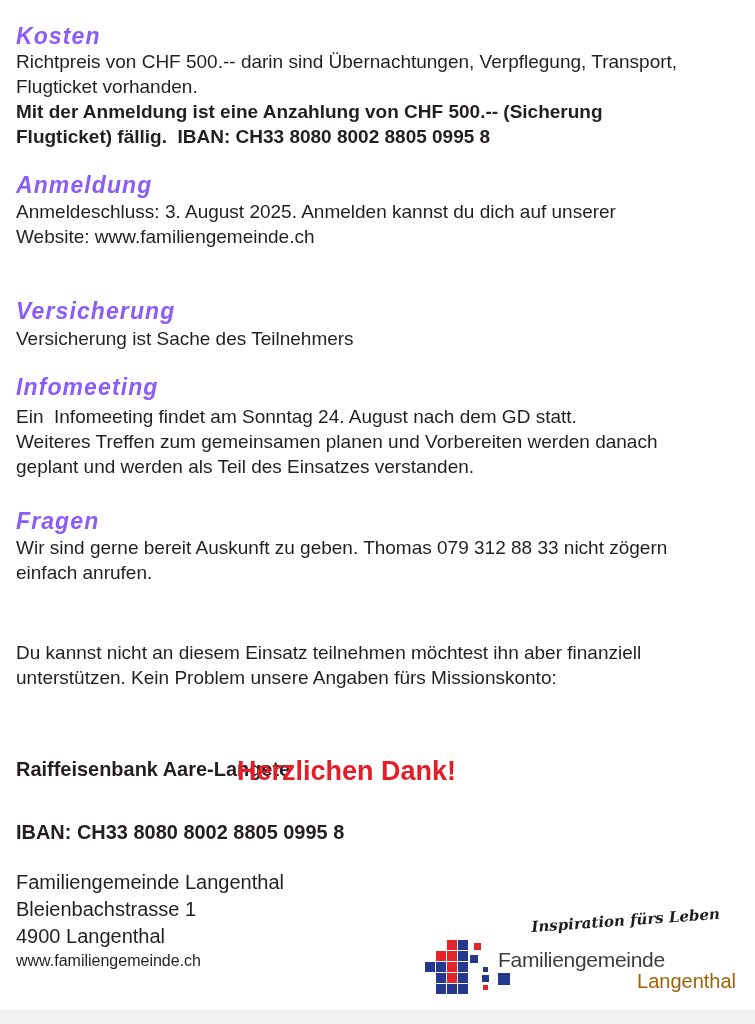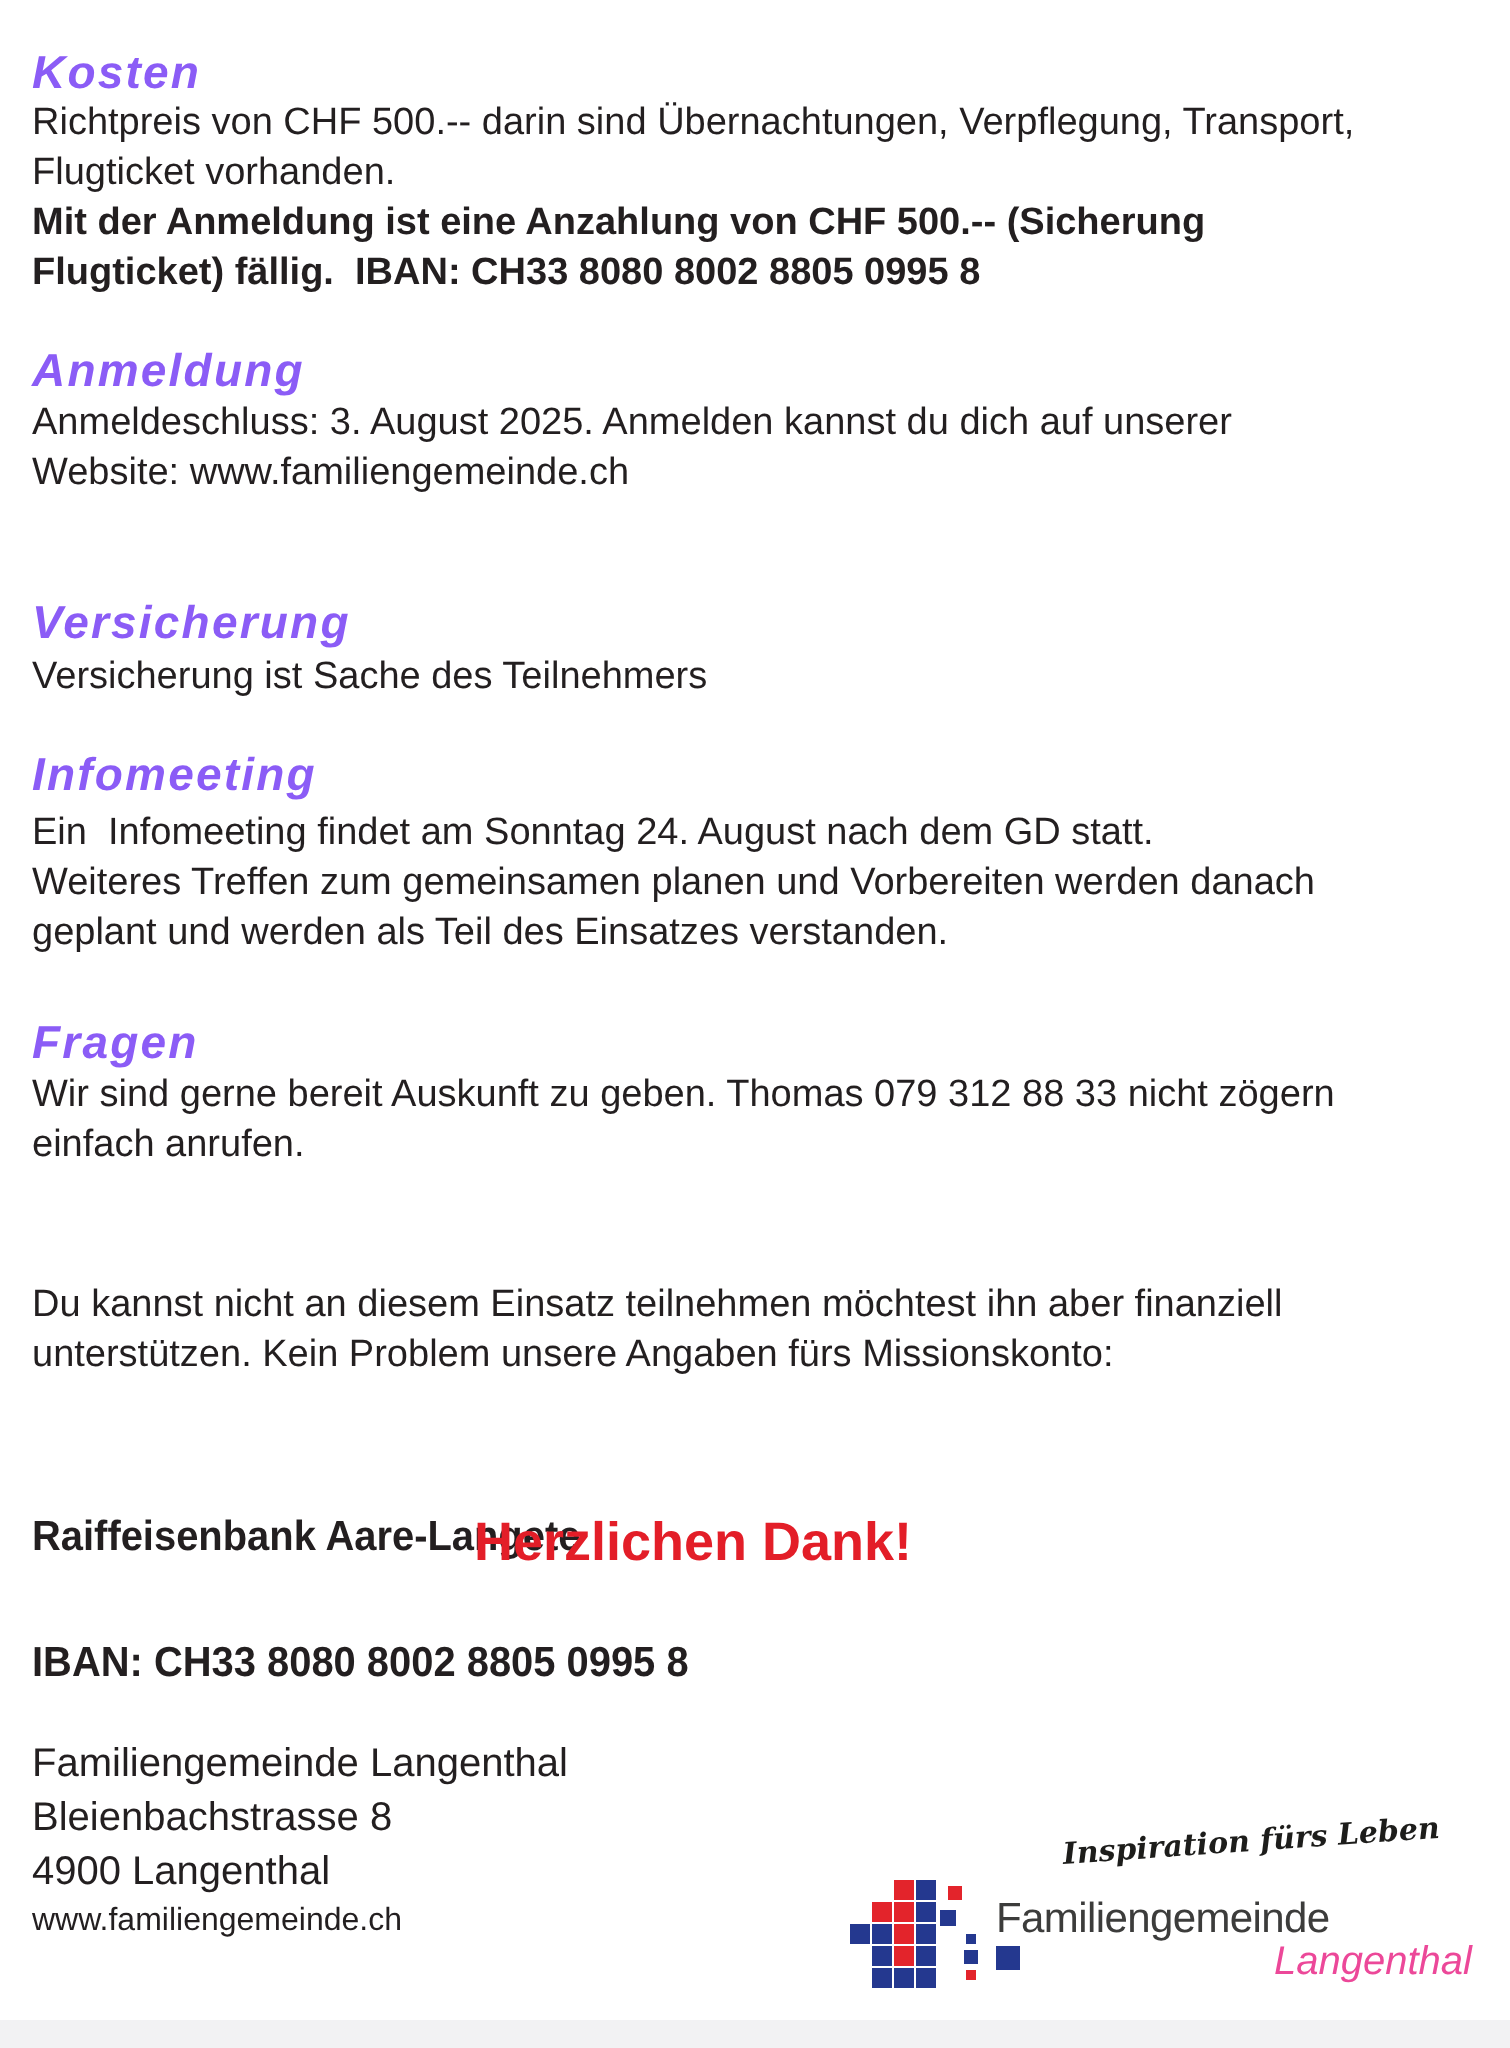--- a/index.html
+++ b/index.html
@@ -33,22 +33,22 @@
     position:absolute;left:114px;top:0px;
     font-family:"DejaVu Serif",serif;font-style:italic;font-weight:bold;
     font-size:15px;color:#1d1d1b;transform:rotate(-4deg);transform-origin:0 100%;
     white-space:pre;
   }
   .logo-name{
     position:absolute;left:80px;top:26px;font-size:21px;line-height:32px;
     color:#3c3c3b;letter-spacing:-0.3px;white-space:pre;
   }
   .logo-place{
-    position:absolute;right:12px;top:52px;font-size:20px;font-style:italic;
-    color:#ec4899;white-space:pre;
+    position:absolute;right:12px;top:52px;font-size:20px;
+    color:#a16207;white-space:pre;
   }
   .bottom-band{position:absolute;left:0;top:1010px;width:755px;height:14px;background:#f2f2f3;}
 </style>
 </head>
 <body>
 
 <div class="page">
 
   <h2 class="hd" style="top:24px">Kosten</h2>
   <div class="body" style="top:49px">
@@ -91,21 +91,21 @@
 
   <div class="bank">
     <div class="ln">Raiffeisenbank Aare-Langete</div>
     <div class="ln">IBAN: CH33 8080 8002 8805 0995 8</div>
   </div>
 
   <div class="thanks">Herzlichen Dank!</div>
 
   <div class="footer">
     <div class="ln">Familiengemeinde Langenthal</div>
-    <div class="ln">Bleienbachstrasse 8</div>
+    <div class="ln">Bleienbachstrasse 1</div>
     <div class="ln">4900 Langenthal</div>
   </div>
   <div class="www">www.familiengemeinde.ch</div>
 
   <div class="logo">
     <div>
 
       <div class="sq rd" style="left:29px;top:22px;width:10px;height:10px"></div>
       <div class="sq bl" style="left:40px;top:22px;width:10px;height:10px"></div>
       <div class="sq rd" style="left:18px;top:33px;width:10px;height:10px"></div>

